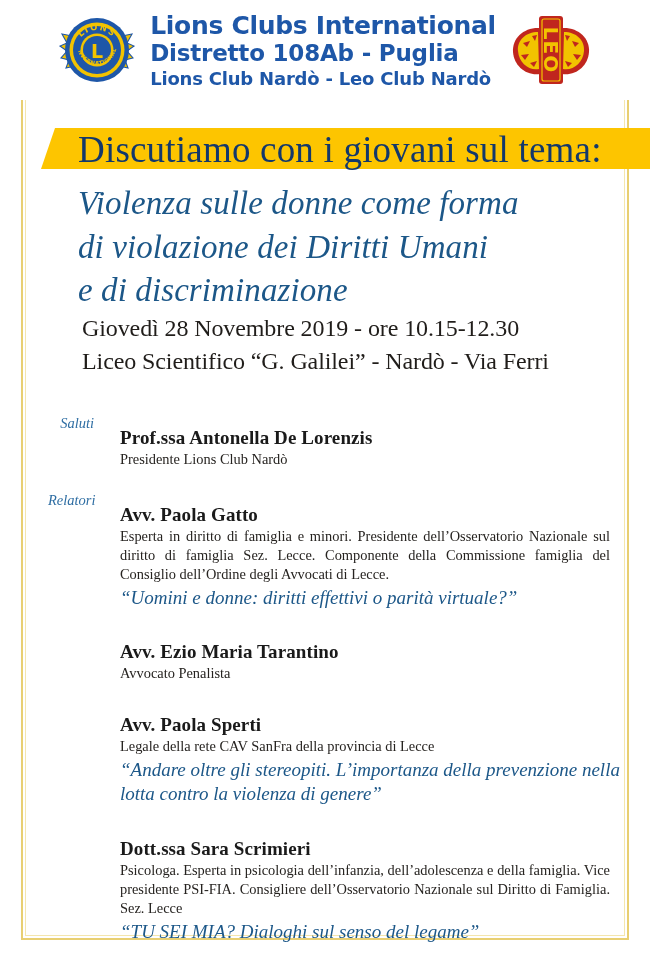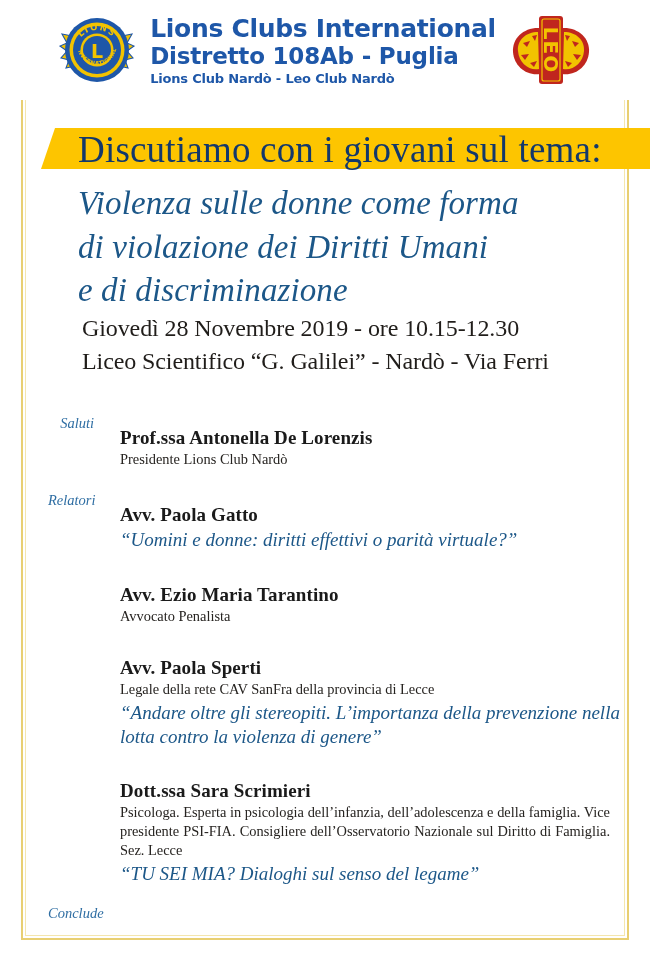--- a/index.html
+++ b/index.html
@@ -84,21 +84,21 @@
     white-space: nowrap;
   }
   .ht-2 {
     font-size: 23px;
     font-weight: bold;
     letter-spacing: -0.2px;
     white-space: nowrap;
     margin-top: 0;
   }
   .ht-3 {
-    font-size: 13px;
+    font-size: 18px;
     font-weight: bold;
     letter-spacing: -0.2px;
     white-space: nowrap;
     margin-top: 1px;
   }
 
   
   .banner-wrap {
     position: absolute;
     left: 41px;
@@ -305,20 +305,21 @@
         <div class="spk-bio">Presidente Lions Club Nardò</div>
       </div>
     </div>
 
     <div class="gap-md"></div>
 
     <div class="prog-block">
       <div class="label-col">Relatori</div>
       <div class="body-col">
         <div class="spk-name">Avv. Paola Gatto</div>
+        <div class="spk-bio">Esperta in diritto di famiglia e minori. Presidente dell’Osservatorio Nazionale sul diritto di famiglia Sez. Lecce. Componente della Commissione famiglia del Consiglio dell’Ordine degli Avvocati di Lecce.</div>
         <div class="spk-quote">“Uomini e donne: diritti effettivi o parità virtuale?”</div>
       </div>
     </div>
 
     <div class="gap-sm"></div>
 
     <div class="prog-block">
       <div class="label-col"></div>
       <div class="body-col">
         <div class="spk-name">Avv. Ezio Maria Tarantino</div>

